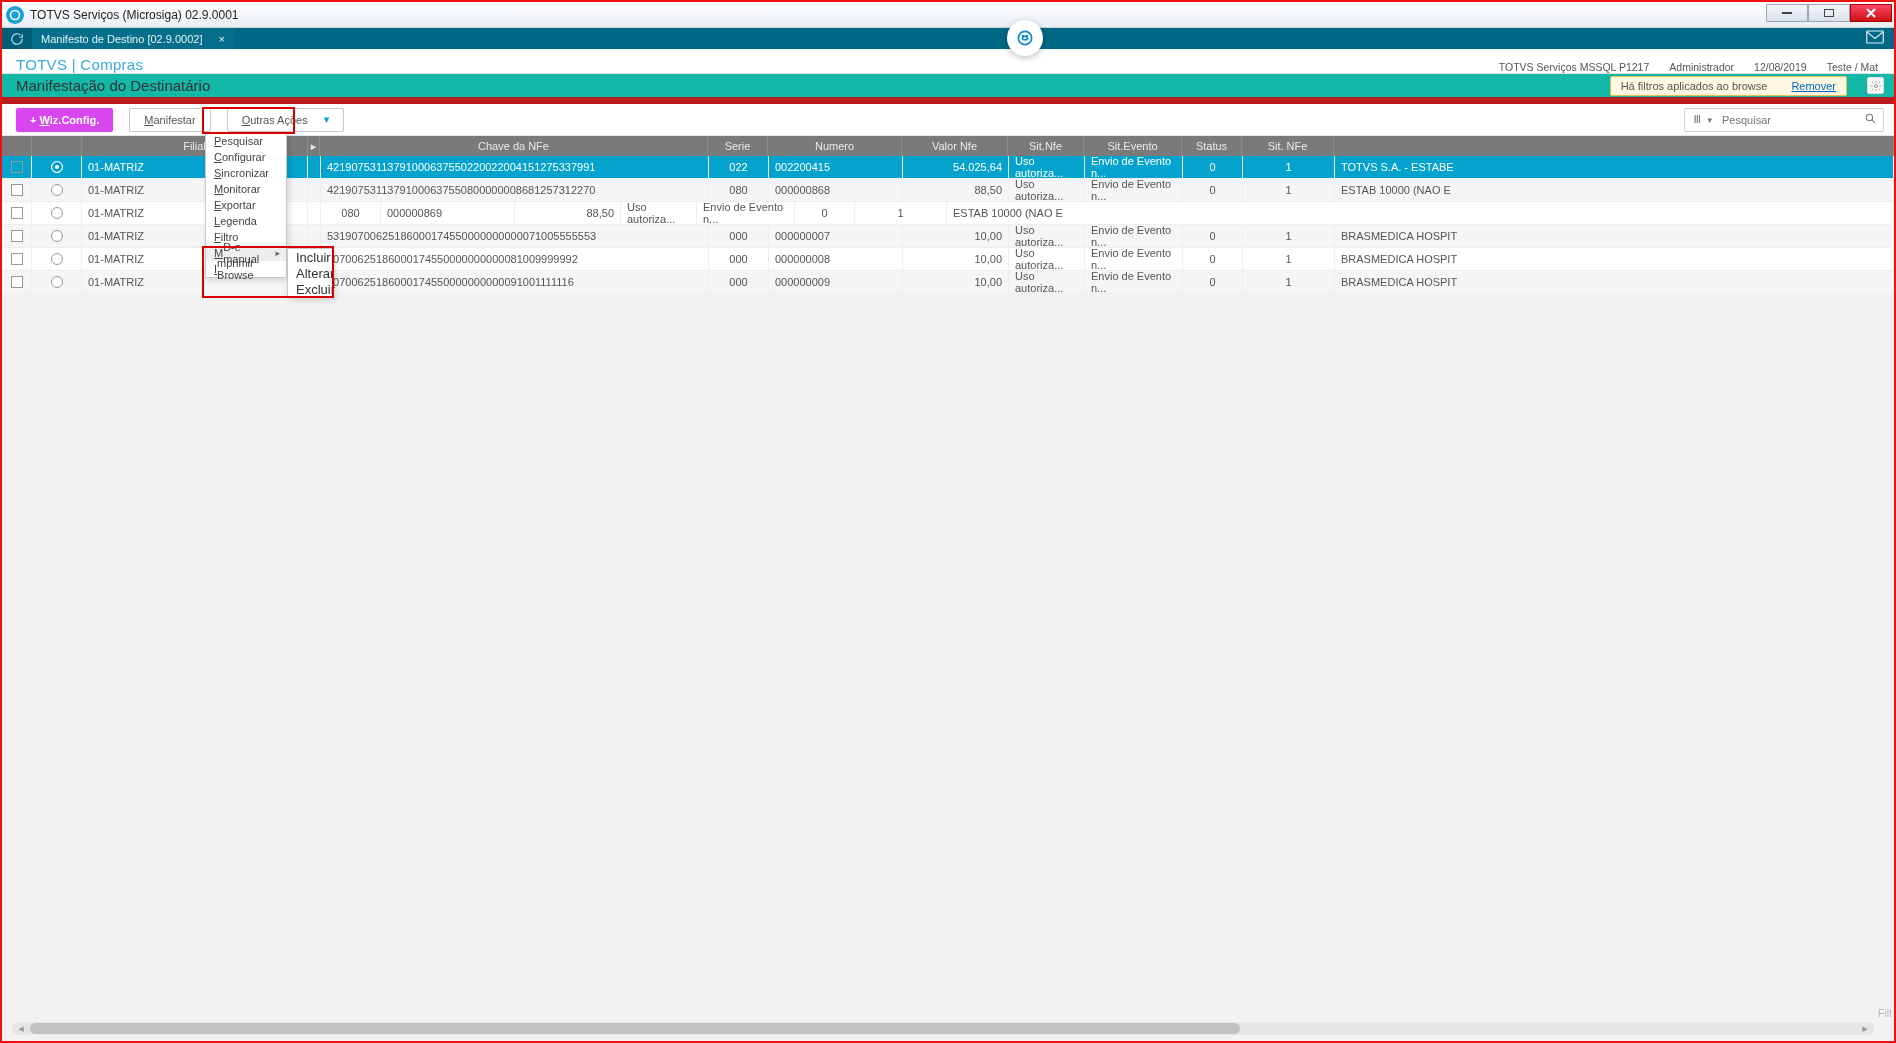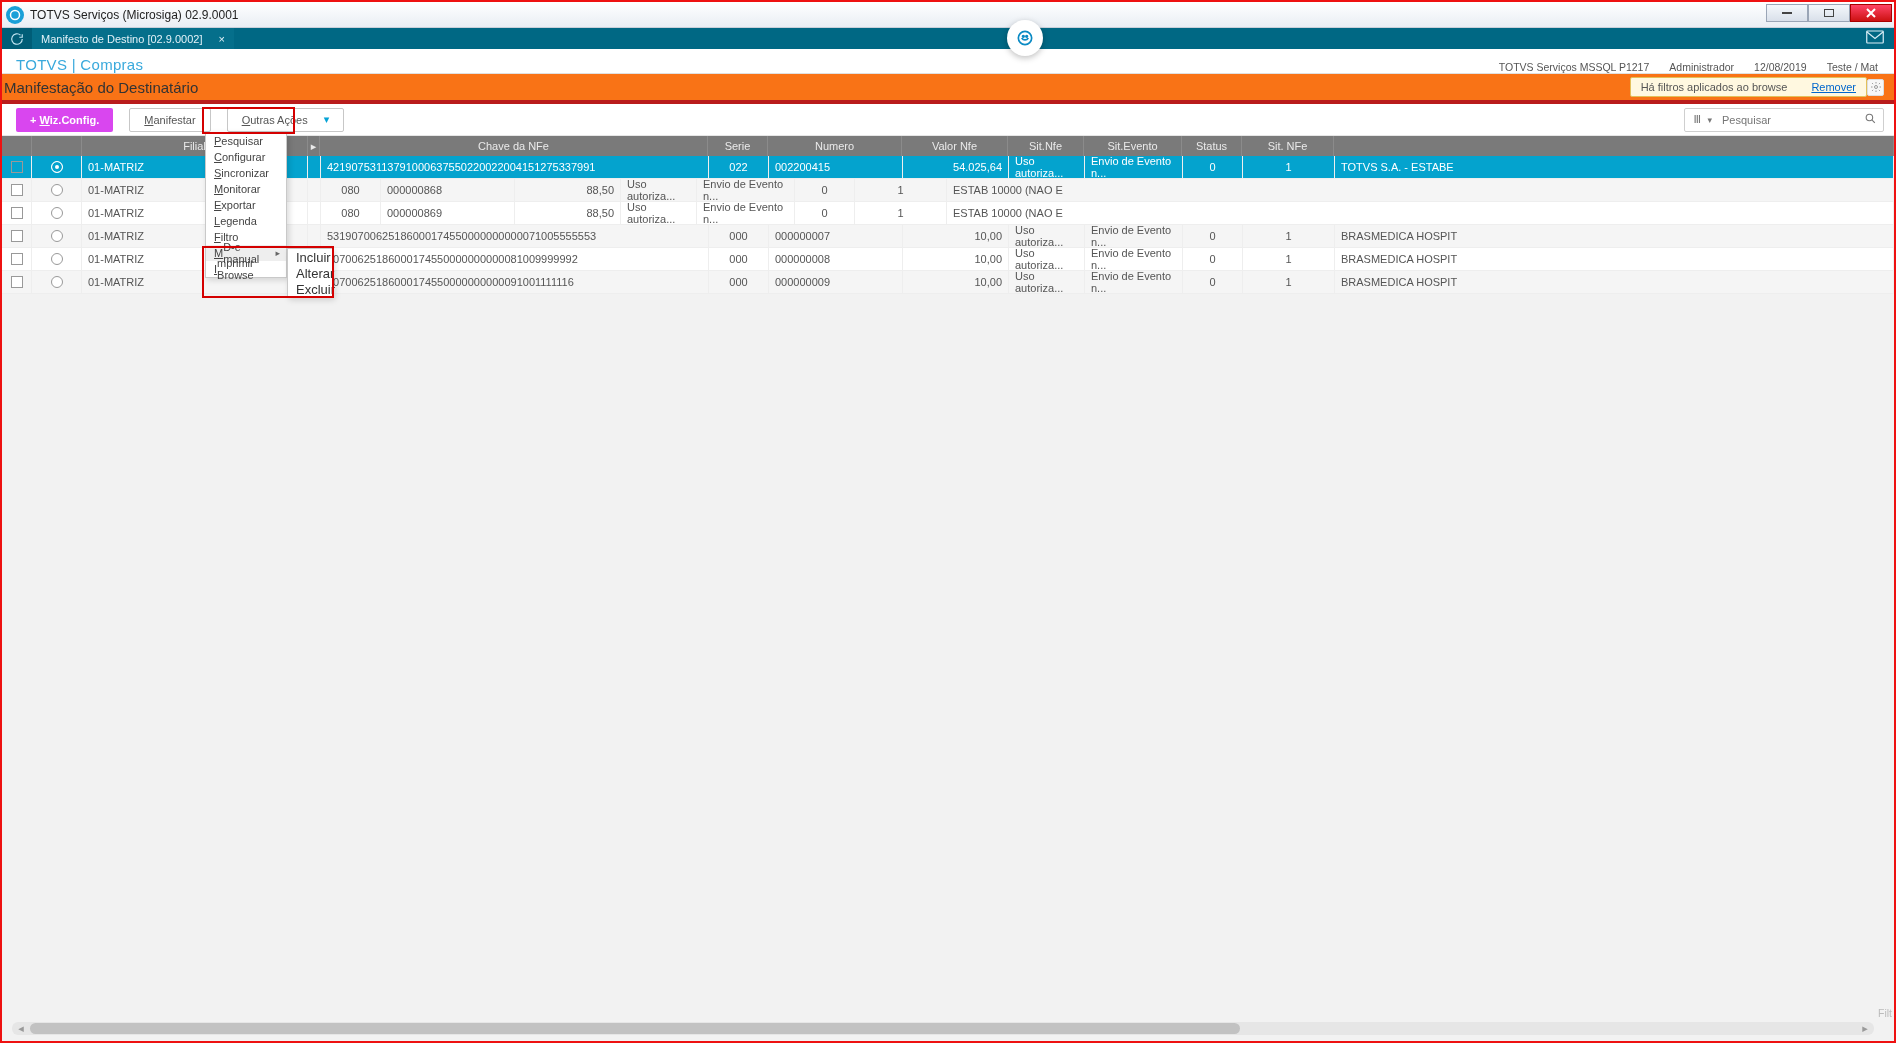--- a/index.html
+++ b/index.html
@@ -22,23 +22,23 @@
   .tab-open .tab-close { font-size:11px; cursor:pointer; }
   .app-header .mailicon { position:absolute; right:10px; top:2px; }
   .topbadge { position:absolute; left:1005px; top:-8px; width:36px; height:36px; background:#fff; border-radius:50%; display:flex; align-items:center; justify-content:center; box-shadow: 0 2px 6px rgba(0,0,0,.25); z-index:5; }
 
   
   .modbar { height: 25px; background:#fff; border-bottom:1px solid #e0e0e0; display:flex; align-items:flex-end; padding-left:14px; }
   .modbar .modtitle { font-size: 15px; color:#39a9dc; font-weight:400; letter-spacing:.3px; }
   .modbar .meta { margin-left:auto; display:flex; align-items:center; gap:20px; padding-right:16px; font-size:10.5px; color:#555; }
 
   
-  .routine { height: 30px; background:#f97316; display:flex; align-items:center; padding-left:2px; border-bottom:4px solid #b91c1c; }
+  .routine { height: 30px; background:#14b8a6; display:flex; align-items:center; padding-left:14px; border-bottom:7px solid #b91c1c; }
   .routine .rt-title { font-size: 15px; color:#333; }
-  .routine .f-right { margin-left:auto; display:flex; align-items:center; gap:0; padding-right:10px; }
+  .routine .f-right { margin-left:auto; display:flex; align-items:center; gap:20px; padding-right:10px; }
   .filter-pill { border:1px solid #e2c05a; background:#fff8e0; padding:3px 10px; font-size:11px; color:#555; border-radius:2px; display:flex; align-items:center; gap:24px; }
   .filter-pill a { color:#0066cc; text-decoration:underline; cursor:pointer; }
   .gear { width:17px; height:17px; border:1px solid #ddd; border-radius:2px; background:#f7f7f7; display:flex; align-items:center; justify-content:center; }
 
   
   .tbar { height: 32px; background:#fff; border-bottom:1px solid #e6e6e6; display:flex; align-items:center; padding-left:14px; gap:16px; }
   .btn { height:24px; padding:0 14px; display:flex; align-items:center; border-radius:2px; font-size:11px; cursor:pointer; }
   .btn-primary { background:#d946ef; color:#fff; font-weight:bold; gap:6px; }
   .btn-outline { background:#fff; border:1px solid #c7c7c7; color:#555; }
   .btn-outline .caret { margin-left:16px; color:#06a3d6; }
@@ -241,20 +241,21 @@
     </div>
     <div class="row">
       <div class="cell c-chk center">
         <span class="chk"></span>
       </div>
       <div class="cell c-radio center">
         <span class="radio"></span>
       </div>
       <div class="cell c-filial">01-MATRIZ</div>
       <div class="cell c-seq"></div>
+      <div class="cell c-chave">42190753113791000637550800000008681257312270</div>
       <div class="cell c-serie center">080</div>
       <div class="cell c-numero">000000868</div>
       <div class="cell c-valor right">88,50</div>
       <div class="cell c-sitnfe">Uso autoriza...</div>
       <div class="cell c-sitev">Envio de Evento n...</div>
       <div class="cell c-status center">0</div>
       <div class="cell c-sit2 center">1</div>
       <div class="cell c-desc">ESTAB 10000 (NAO E</div>
     </div>
     <div class="row">

